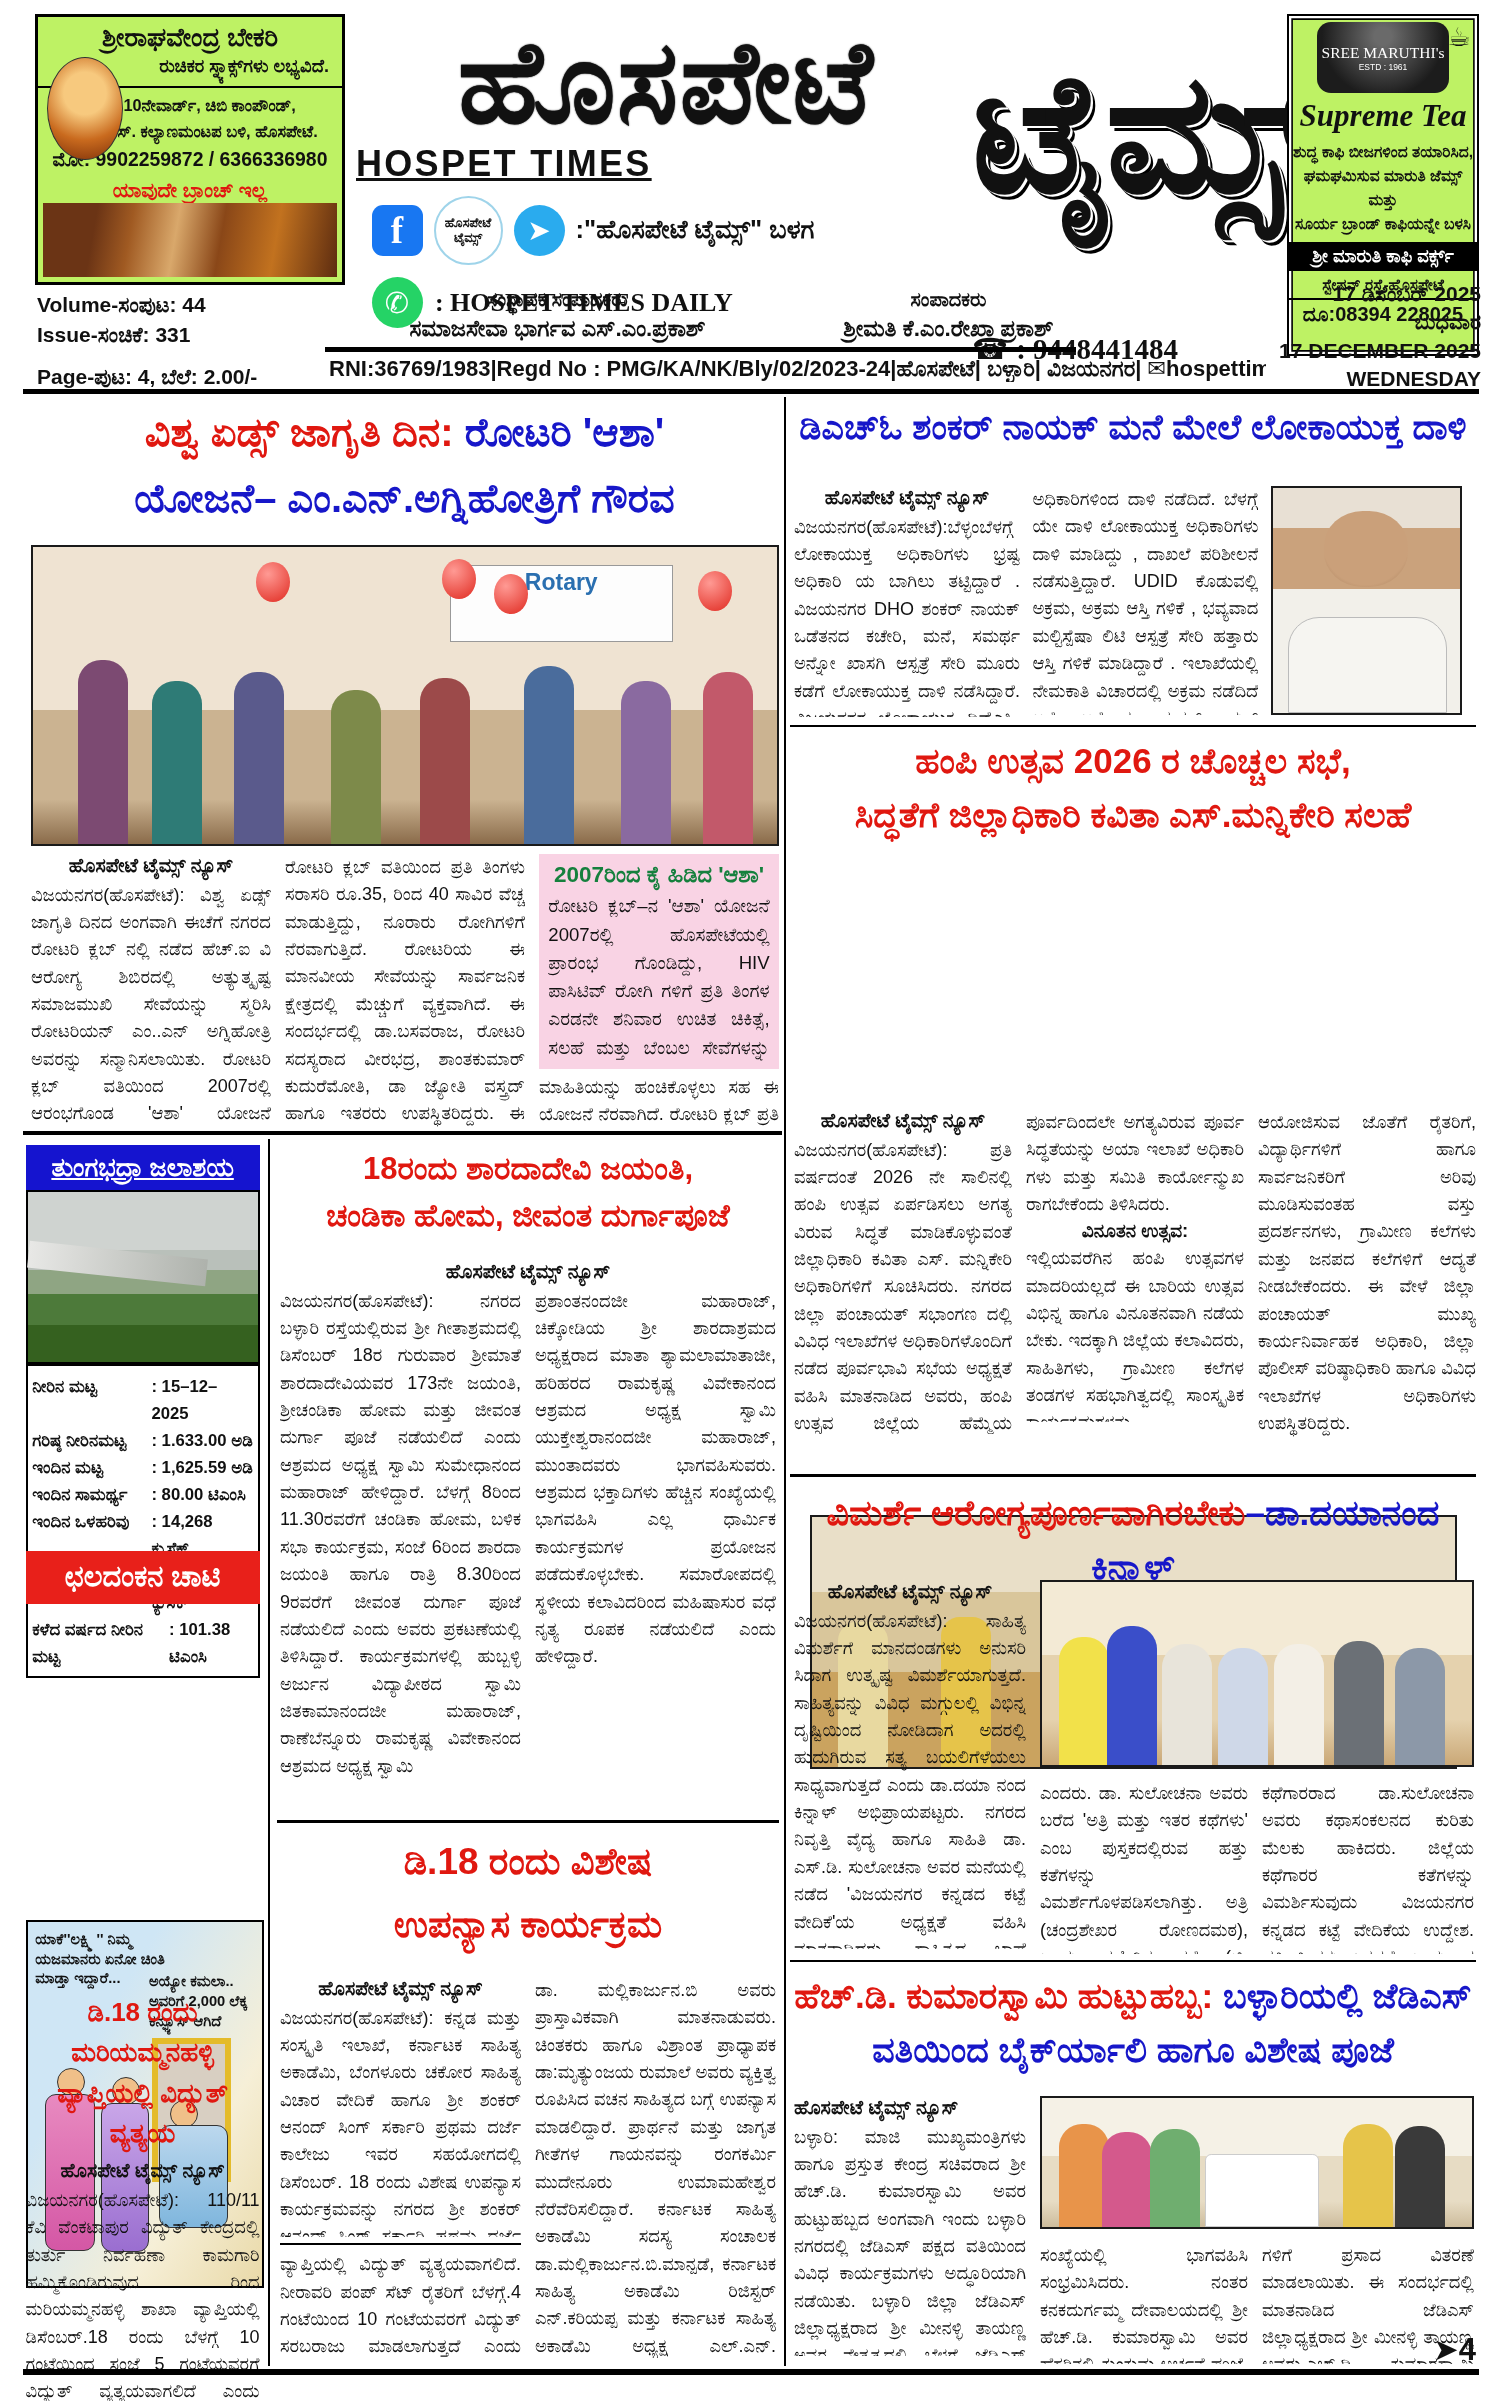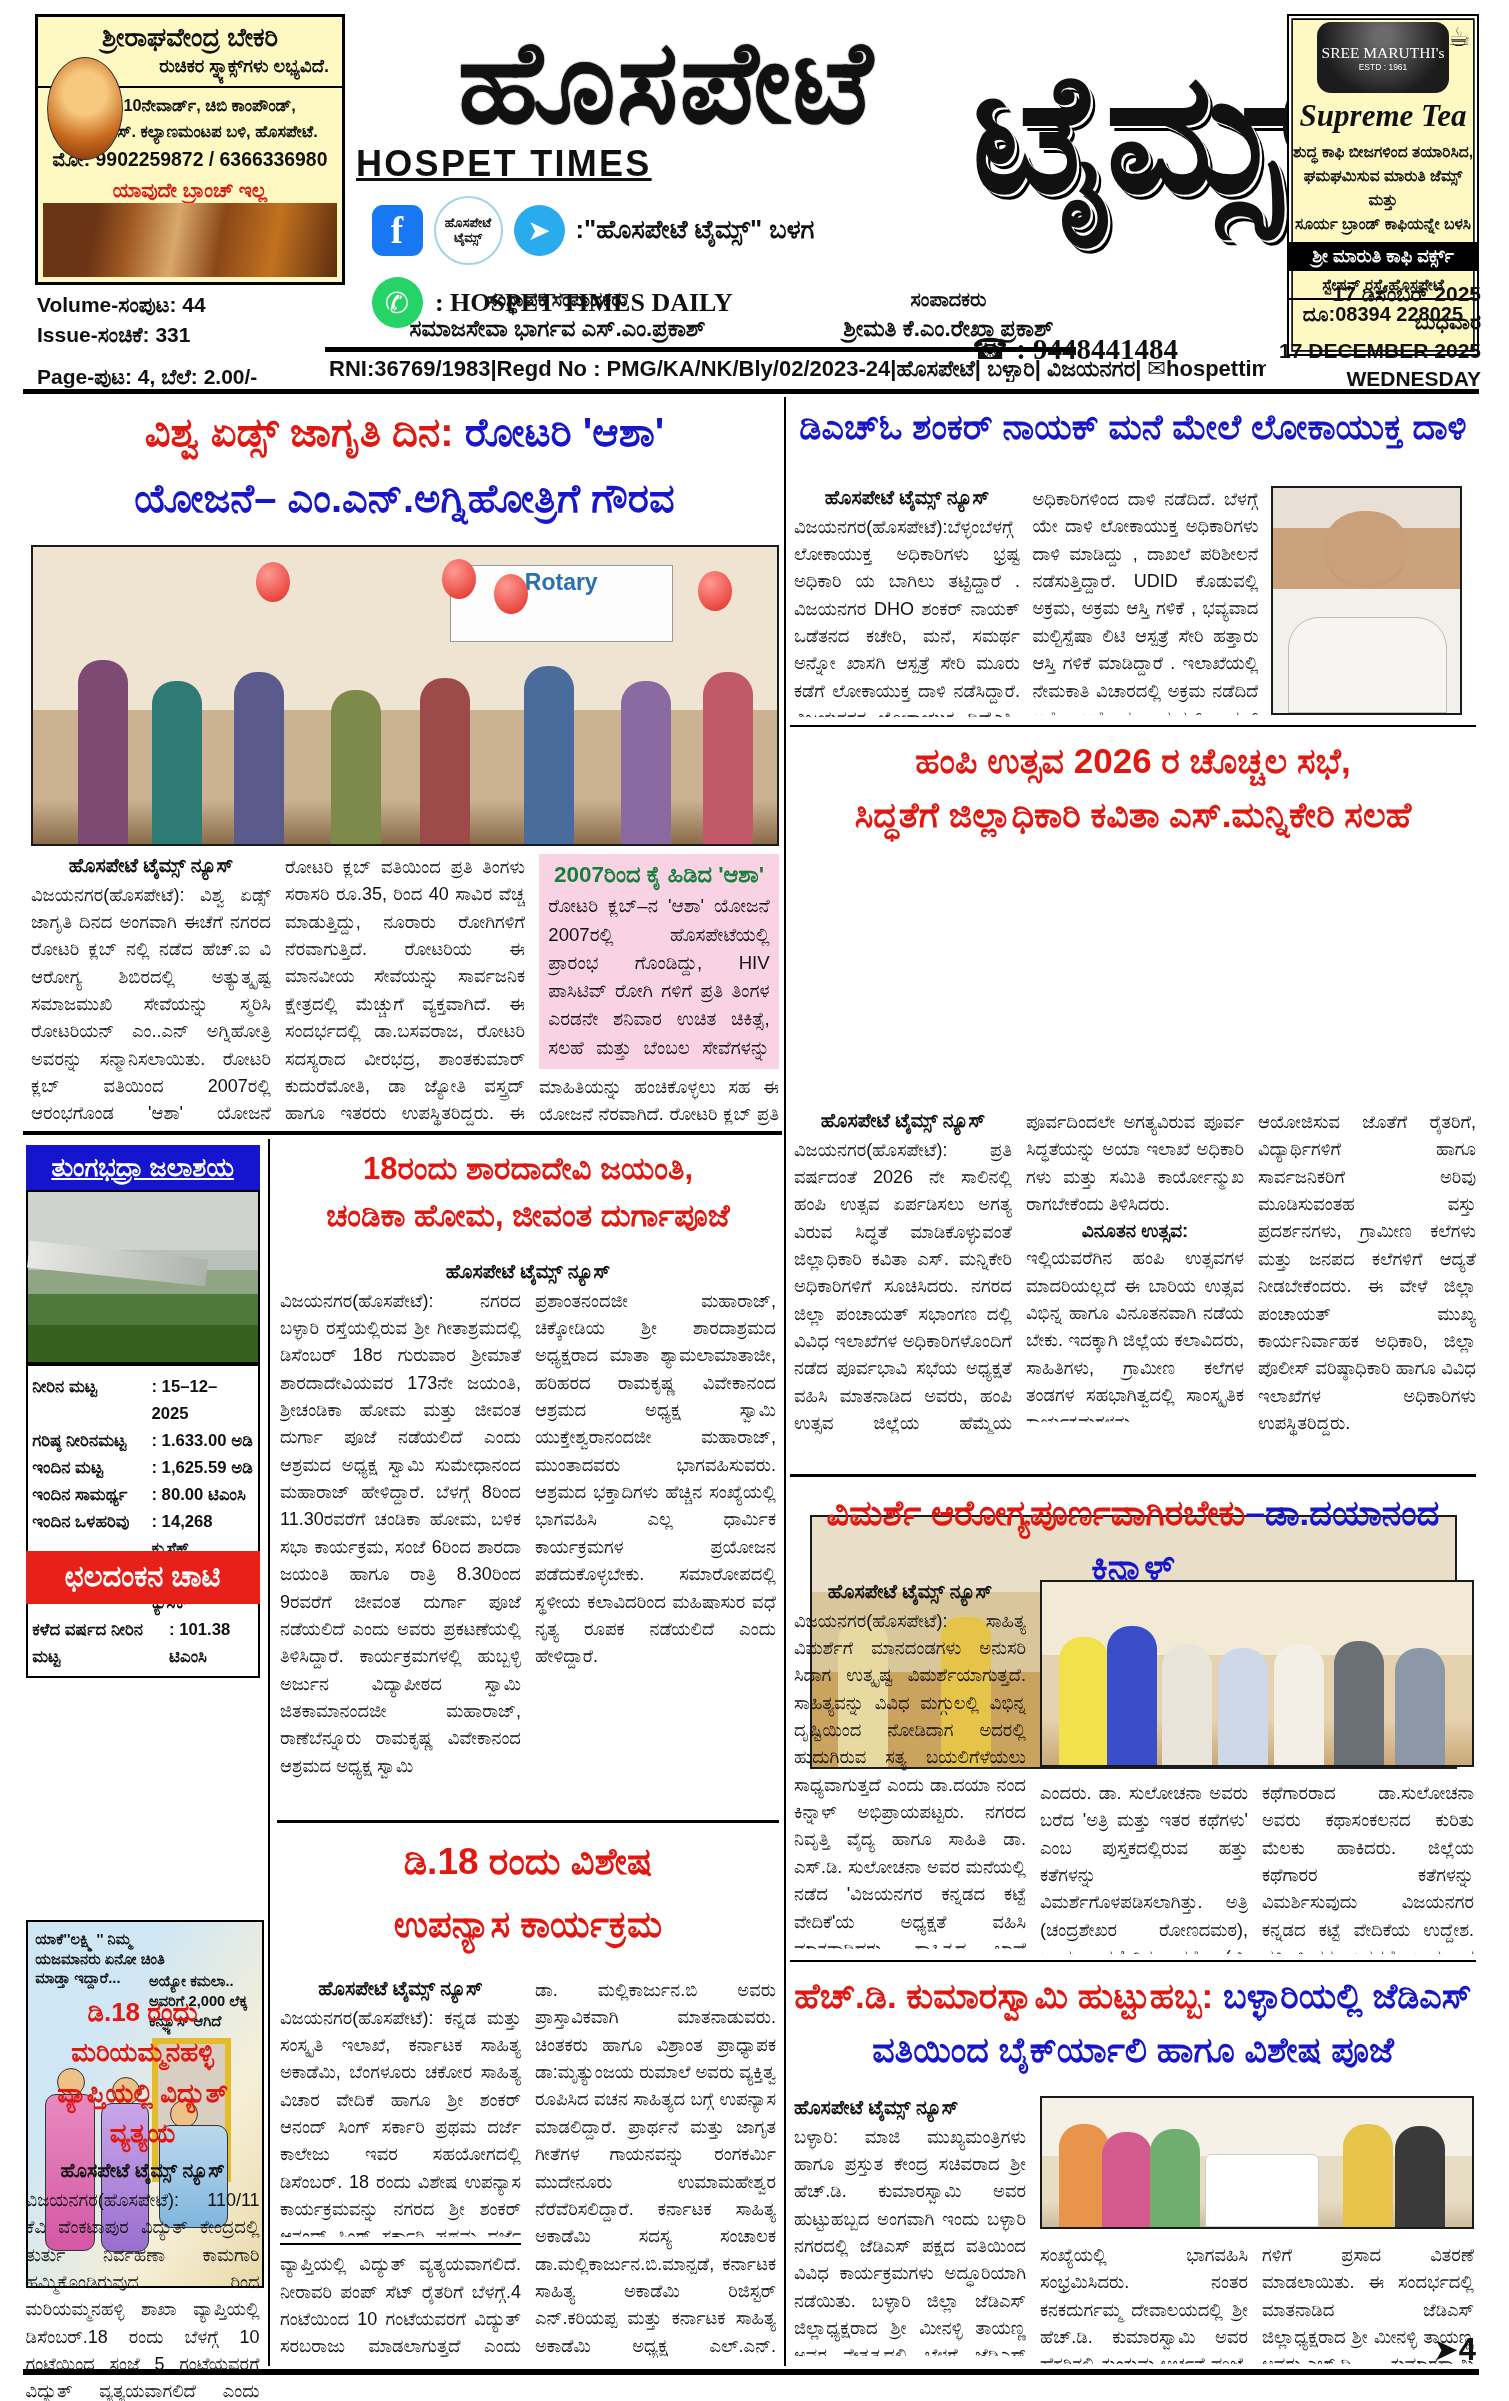--- a/index.html
+++ b/index.html
@@ -9,21 +9,21 @@
   .rule{background:#000;}
   .center{text-align:center;}
   .bold{font-weight:bold;}
   .body-text{font-size:18px;line-height:1.52;text-align:justify;overflow:hidden;word-break:break-word;}
   .byline{font-weight:bold;text-align:center;font-size:19.4px;margin-bottom:4.6px;}
   .red{color:#e01810;}
   .blue{color:#1717c9;}
   .headline{font-weight:bold;text-align:center;}
   .photo{border:2.3px solid #1a1a1a;box-sizing:border-box;position:relative;overflow:hidden;}
   
-  .adbox{border:3.1px solid #000;box-sizing:border-box;background:#fef9c3;}
+  .adbox{border:3.1px solid #000;box-sizing:border-box;background:#bef264;}
   .bakery-title{font-size:25.6px;font-weight:bold;text-align:center;padding-top:6.2px;}
   .bakery-line{font-size:18px;font-weight:bold;text-align:right;padding-right:11px;line-height:1.55;}
   .bakery-addr{font-size:16.3px;font-weight:bold;text-align:center;line-height:1.6;border-top:2.3px solid #000;padding-top:4.6px;}
   .deity{position:absolute;left:9.3px;top:40px;width:74px;height:101px;border-radius:50%;
     background:radial-gradient(circle at 50% 35%,#f7c97e 0 28%,#c96a1e 62%,#7a2e08 100%);border:1.5px solid #333;}
   .cakes{position:absolute;left:4.6px;right:4.6px;bottom:4.6px;height:74px;
     background:linear-gradient(100deg,#6b3415 0 18%,#a05a22 30%,#d9a86b 45%,#8a4718 60%,#c2721f 78%,#5d2c10 100%);}
   .kn-masttitle{font-size:115px;font-weight:900;text-align:center;line-height:1.05;letter-spacing:1.5px;
     text-shadow:0 0 1.5px #000;}
   .en-masttitle{font-size:36px;font-weight:900;text-align:left;letter-spacing:2.3px;font-family:"Liberation Sans",sans-serif;text-decoration:underline;}

